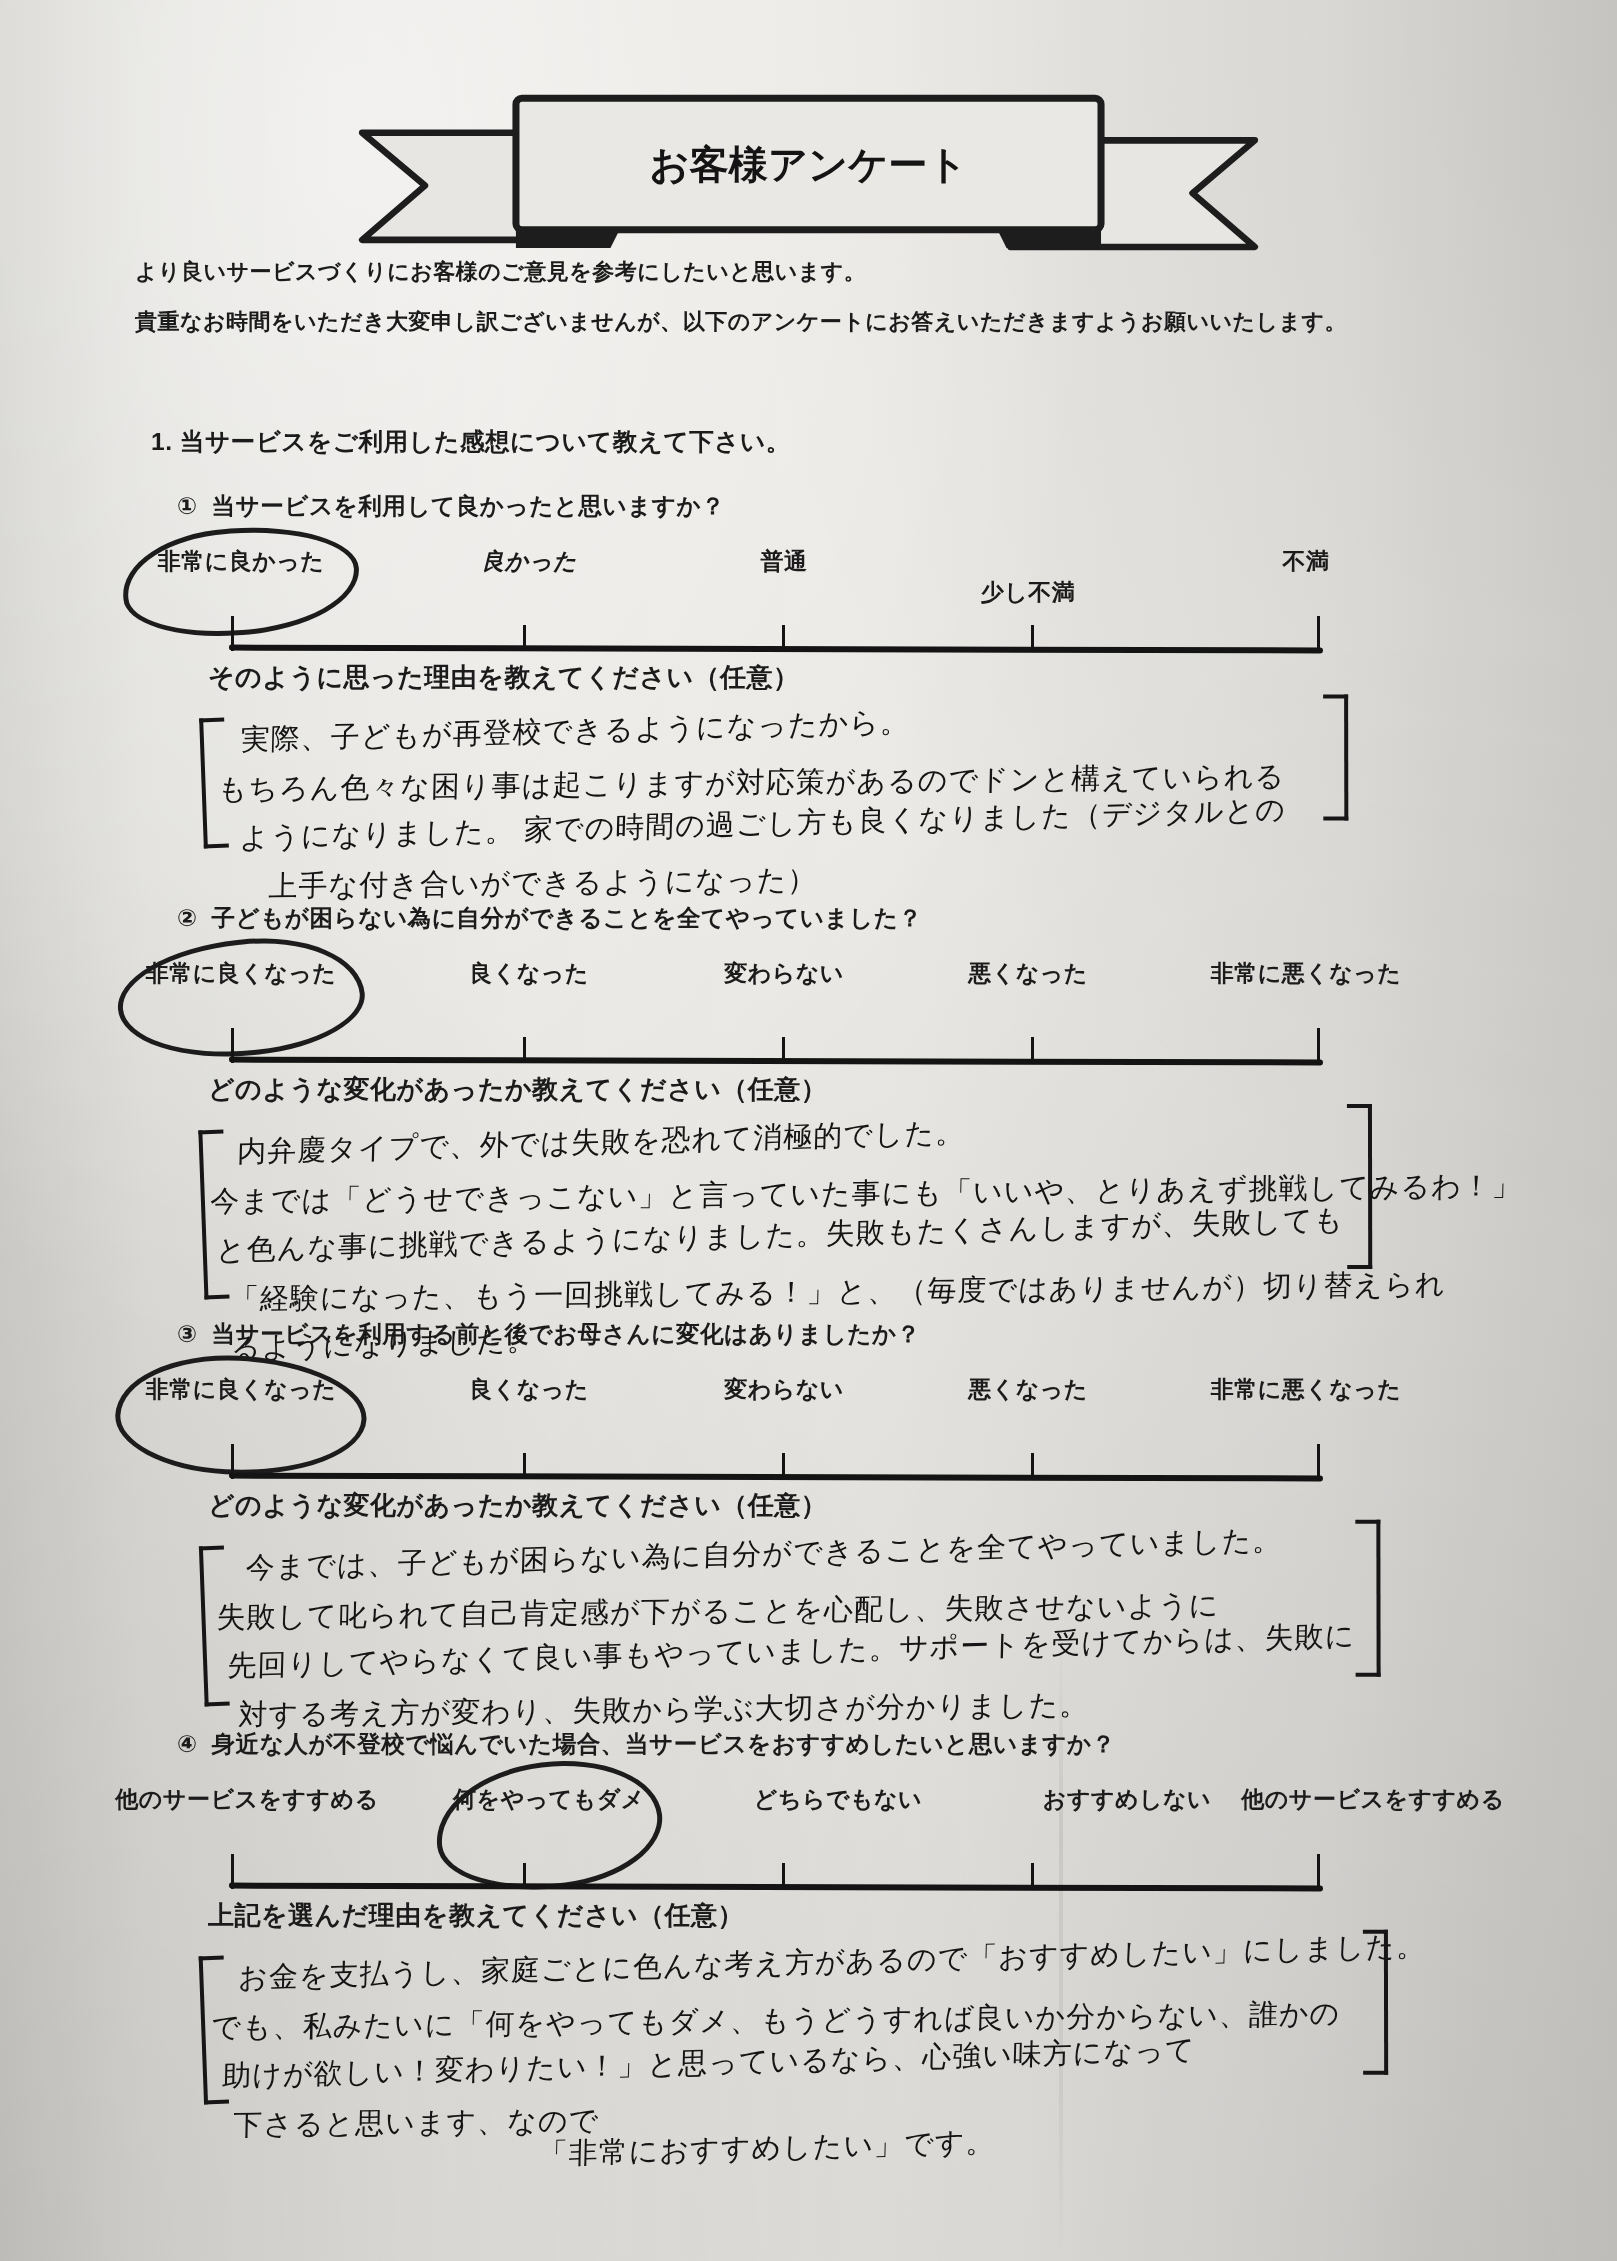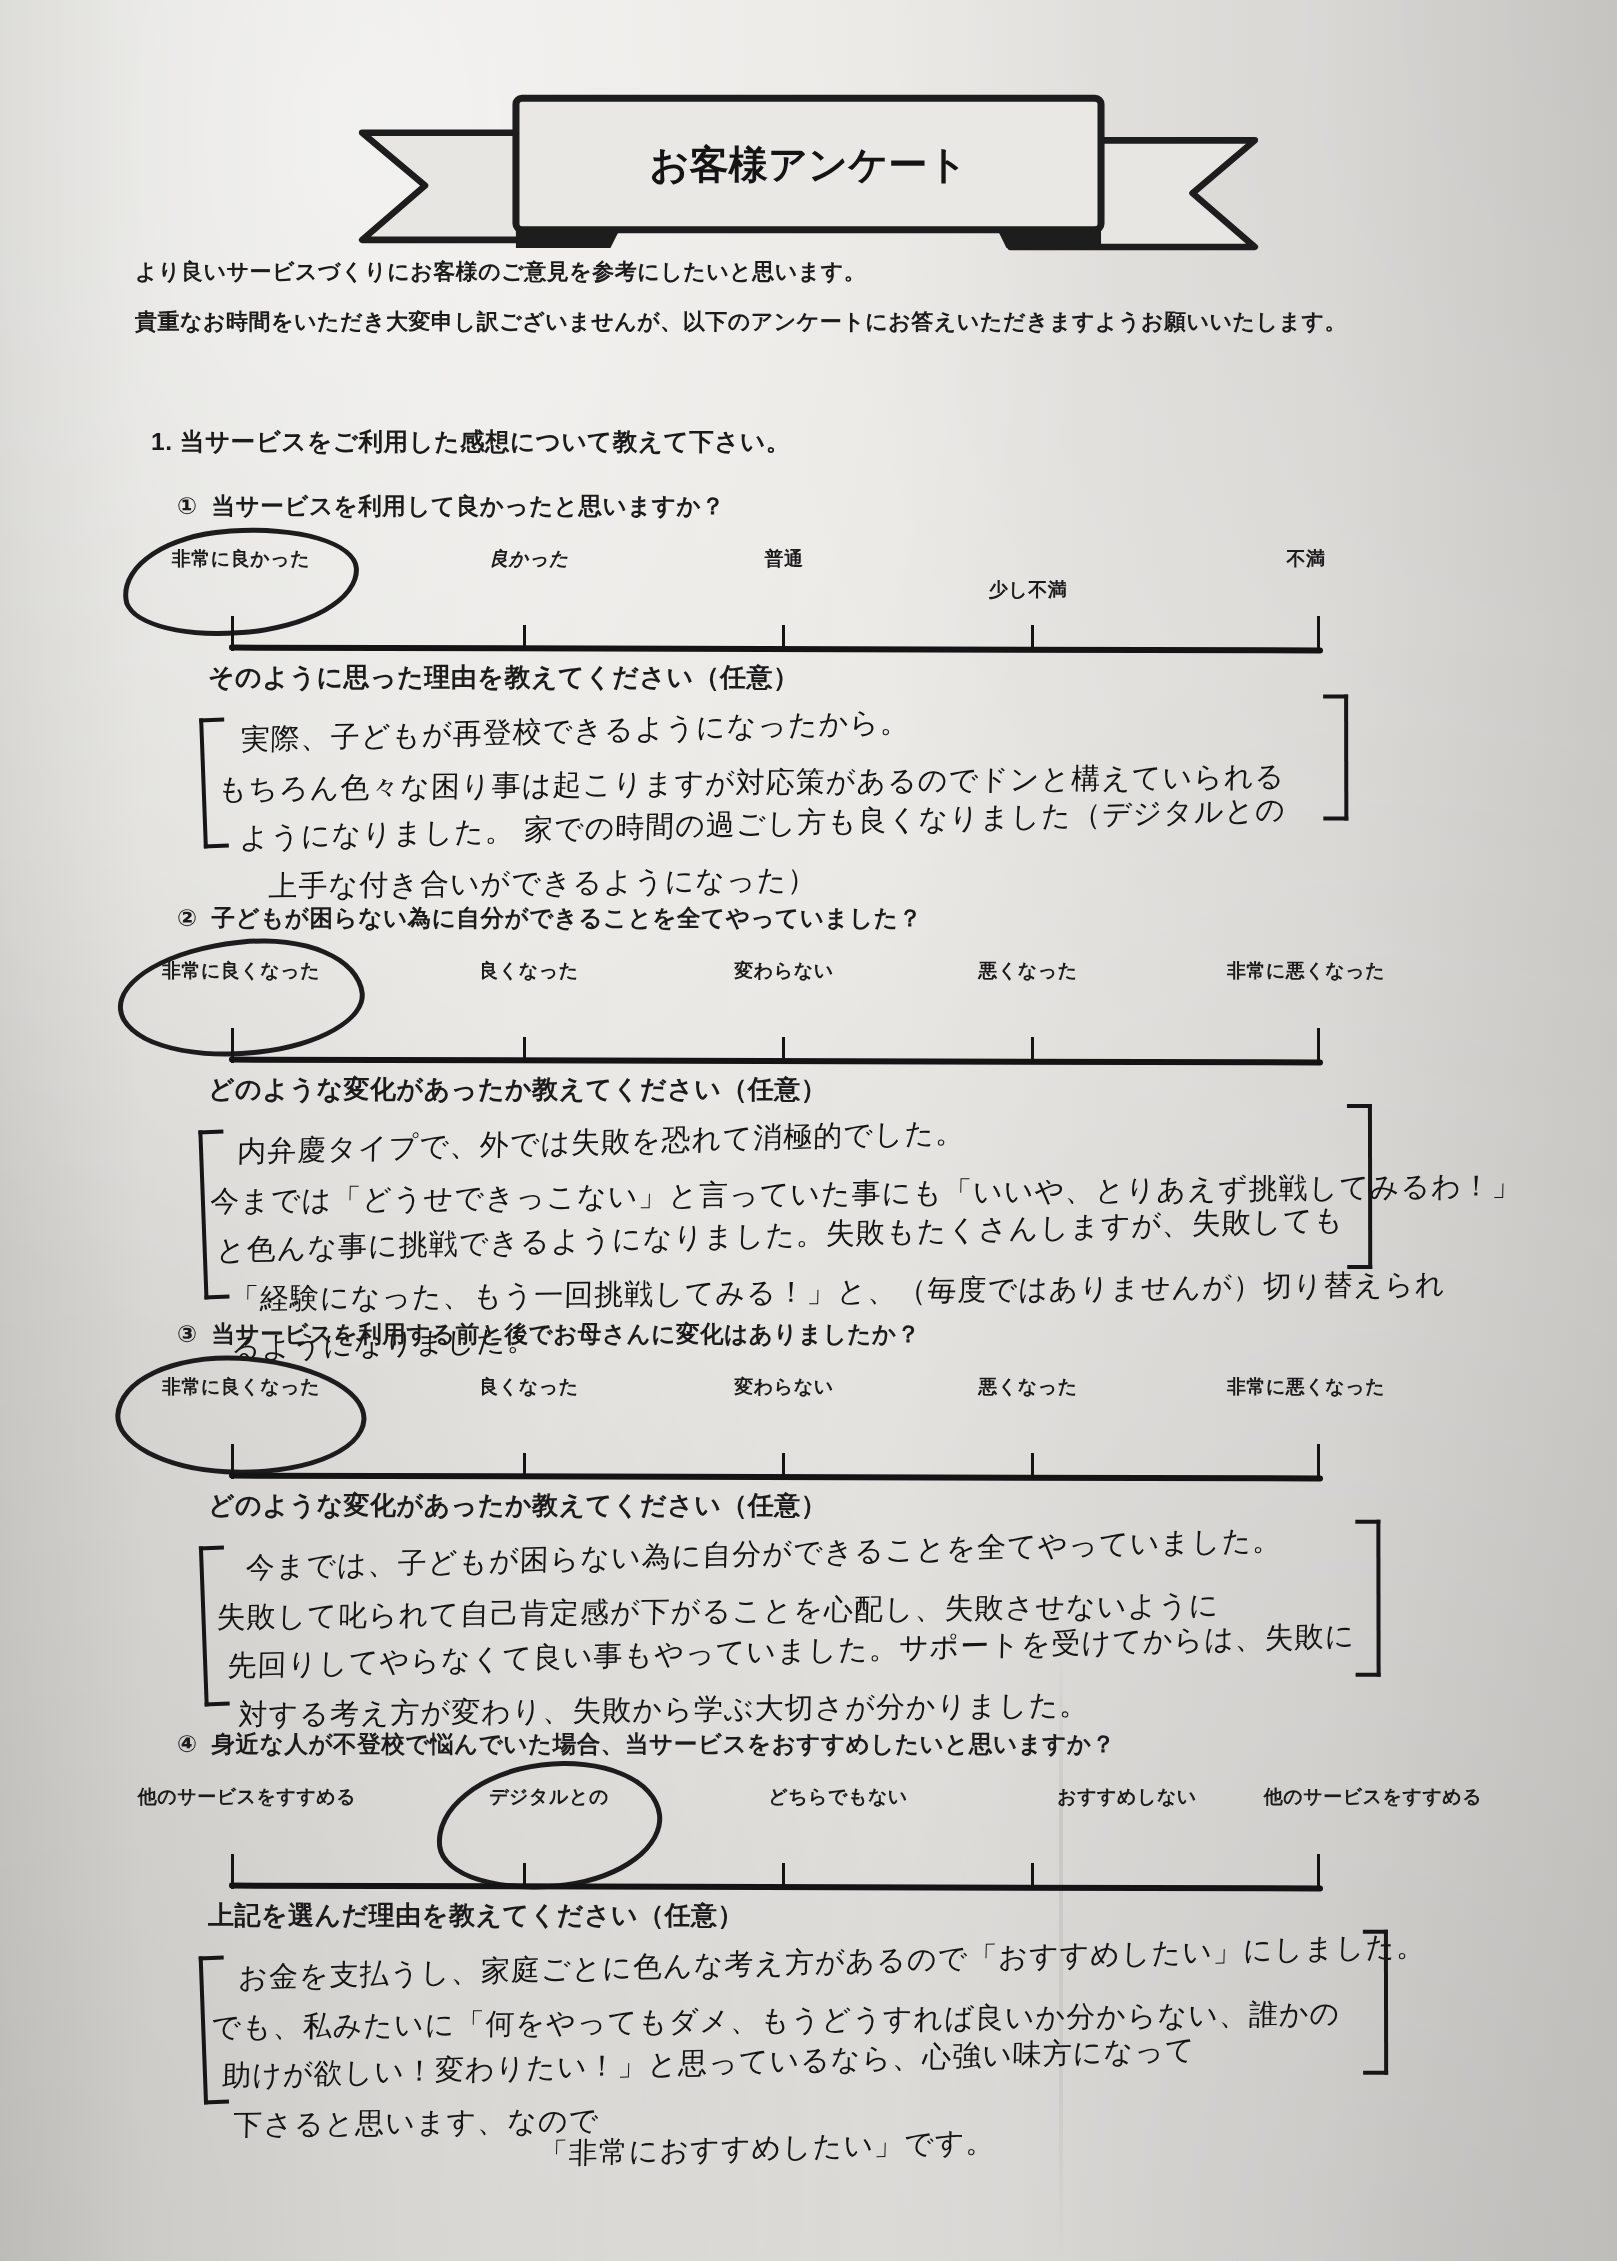--- a/index.html
+++ b/index.html
@@ -27,21 +27,21 @@
   .intro-line{position:absolute;left:135px;font-size:22px;font-weight:700;letter-spacing:0.5px;white-space:nowrap;}
   #intro1{top:257px;}
   #intro2{top:307px;}
   .heading{position:absolute;left:151px;top:425px;font-size:24.6px;font-weight:800;white-space:nowrap;letter-spacing:0.5px;}
 
   .question{position:absolute;left:0;width:1617px;}
   #q1{top:490px;}  #q2{top:902px;}  #q3{top:1318px;}  #q4{top:1728px;}
   .q-text{position:absolute;left:177px;top:0;font-size:23.6px;font-weight:800;white-space:nowrap;letter-spacing:0.5px;}
   .q-num{margin-right:14px;font-weight:700;}
   .options{position:absolute;left:0;top:56px;width:100%;height:45px;}
-  .opt{position:absolute;top:0;transform:translateX(-50%);font-size:19px;font-weight:800;white-space:nowrap;letter-spacing:0.5px;}
+  .opt{position:absolute;top:0;transform:translateX(-50%);font-size:23px;font-weight:800;white-space:nowrap;letter-spacing:0.5px;}
   .ring{
     position:absolute;top:-18px;transform:translateX(-50%) rotate(-4deg);
     width:237px;height:107px;
     border:5.5px solid #1c1c1c;
     border-radius:46% 54% 52% 48% / 58% 46% 56% 42%;
     box-sizing:border-box;
   }
   .ring.r1{transform:translateX(-50%) rotate(-6deg);width:247px;height:116px;border-radius:52% 48% 46% 54% / 50% 58% 44% 52%;}
   .ring.r2{transform:translateX(-50%) rotate(3deg);width:251px;height:119px;border-radius:48% 52% 55% 45% / 55% 48% 52% 45%;}
   .ring.r3{top:-22px;transform:translateX(-50%) rotate(-7deg);width:227px;height:127px;border-radius:50% 50% 46% 54% / 56% 52% 48% 44%;}
@@ -198,21 +198,21 @@
       </div>
   </section>
 
   <section class="question" id="q4">
     <div class="q-text">
       <span class="q-num">④</span><span>身近な人が不登校で悩んでいた場合、当サービスをおすすめしたいと思いますか？</span>
     </div>
     <div class="options">
         <span class="opt" style="left: 247px;">他のサービスをすすめる</span>
         <span class="ring r3" style="left: 549px;"></span>
-        <span class="opt" style="left: 549px;">デジタルとの</span>
+        <span class="opt" style="left: 549px;">何をやってもダメ</span>
         <span class="opt" style="left: 838px;">どちらでもない</span>
         <span class="opt" style="left: 1127px;">おすすめしない</span>
         <span class="opt" style="left: 1373px;">他のサービスをすすめる</span>
       </div>
     <div class="scale">
         <div class="base"></div>
         <div class="tick end" style="left: 231px;"></div>
         <div class="tick mid" style="left: 523px;"></div>
         <div class="tick mid" style="left: 782px;"></div>
         <div class="tick mid" style="left: 1031px;"></div>

